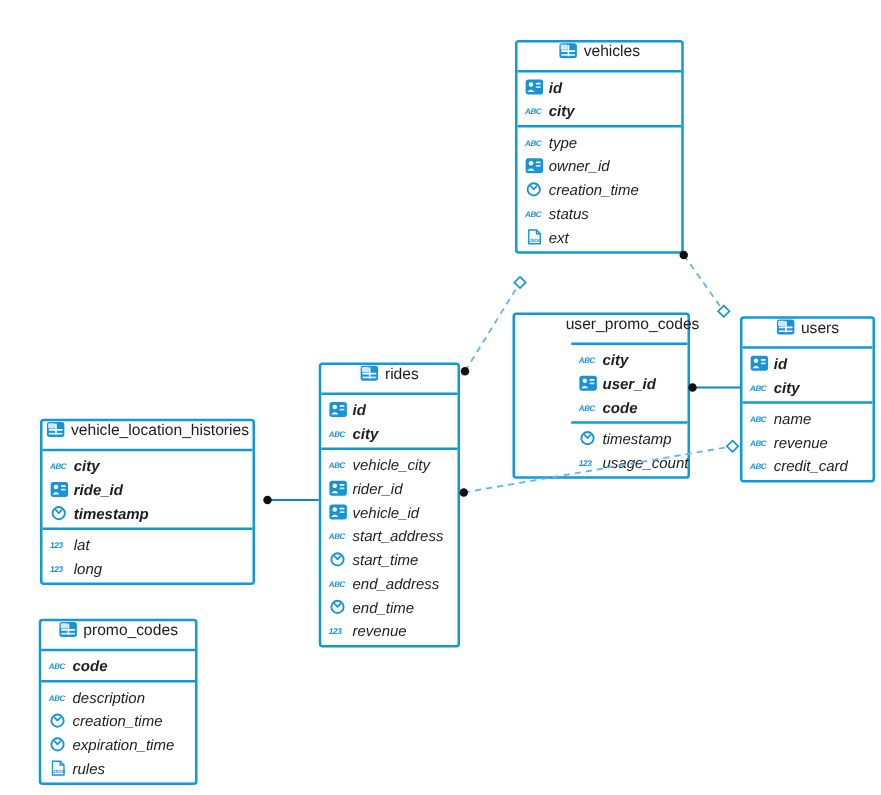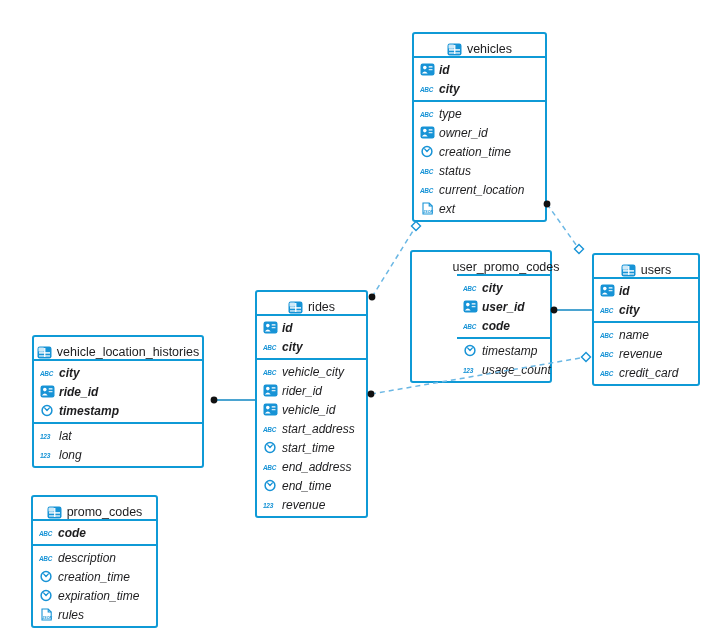--- a/index.html
+++ b/index.html
@@ -18,21 +18,21 @@
     box-sizing: border-box;
     background: #ffffff;
     border: 2px solid #0f9ad6;
     border-radius: 3px;
     color: #1d1d1f;
     z-index: 2;
   }
   .tbl-header {
     height: 22px;
     display: flex;
-    align-items: flex-end;
+    align-items: flex-start;
     justify-content: center;
     gap: 5px;
     border-bottom: 2px solid #0f9ad6;
     font-size: 12.5px;
     white-space: nowrap;
   }
   .sec-keys {
     padding: 2px 0;
     border-bottom: 2px solid #0f9ad6;
   }
@@ -121,28 +121,20 @@
           <span class="fld-icon">
             <svg width="15" height="13" viewBox="0 0 15 13">
               <text x="0" y="9.5" font-family="Liberation Sans, sans-serif" font-size="6.4" font-weight="700" fill="#1793d6" letter-spacing="-0.3">ABC</text>
             </svg>
           </span>
           <span>status</span>
         </div>
         <div class="fld-row">
           <span class="fld-icon">
             <svg width="15" height="13" viewBox="0 0 15 13">
-              <text x="0" y="9.5" font-family="Liberation Sans, sans-serif" font-size="6.4" font-weight="700" fill="#1793d6" letter-spacing="-0.3">ABC</text>
-            </svg>
-          </span>
-          <span>current_location</span>
-        </div>
-        <div class="fld-row">
-          <span class="fld-icon">
-            <svg width="15" height="13" viewBox="0 0 15 13">
               <path d="M3 1 h6.2 l3 3 v8 h-9.2 z" fill="#fff" stroke="#1793d6" stroke-width="1.1"></path>
       <path d="M9.2 1 v3 h3" fill="none" stroke="#1793d6" stroke-width="1.1"></path>
       <text x="3.3" y="10.6" font-family="Liberation Sans, sans-serif" font-size="3.6" font-weight="700" fill="#1793d6">JSON</text>
             </svg>
           </span>
           <span>ext</span>
         </div>
       </div>
     </div>
     <div class="db-table" style="left: 410px; top: 250px; width: 142px; padding-left: 45px;">

